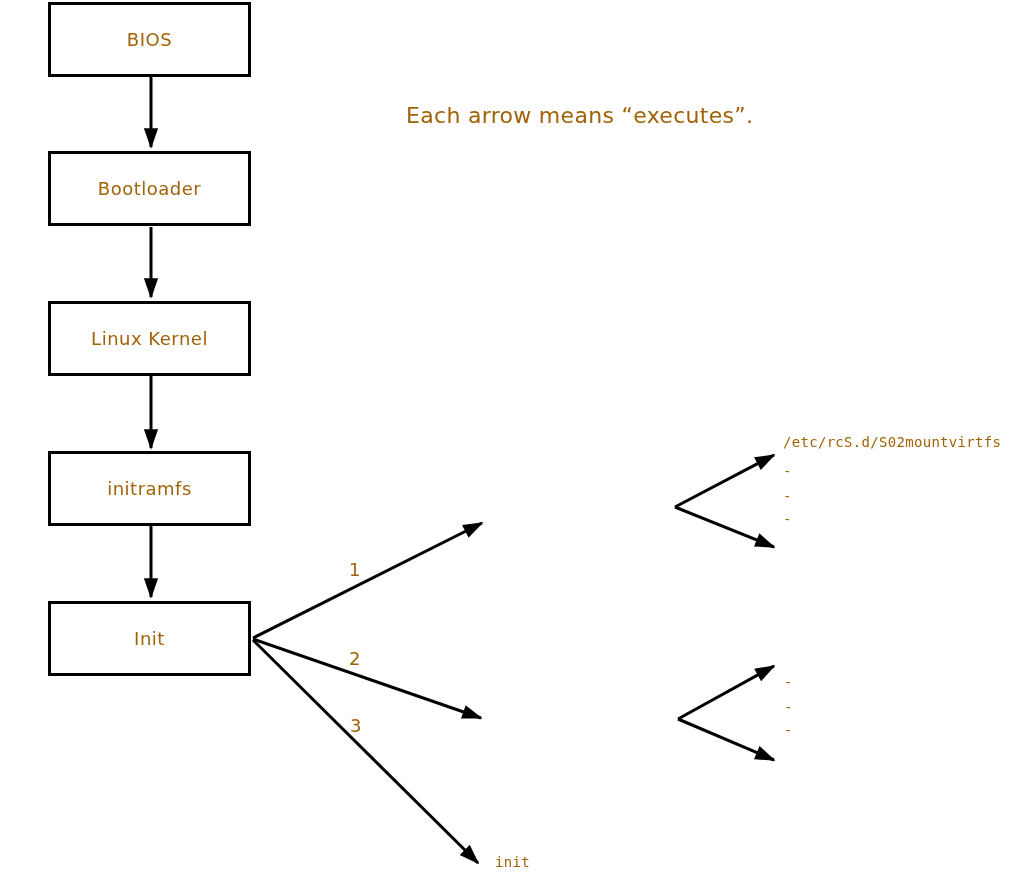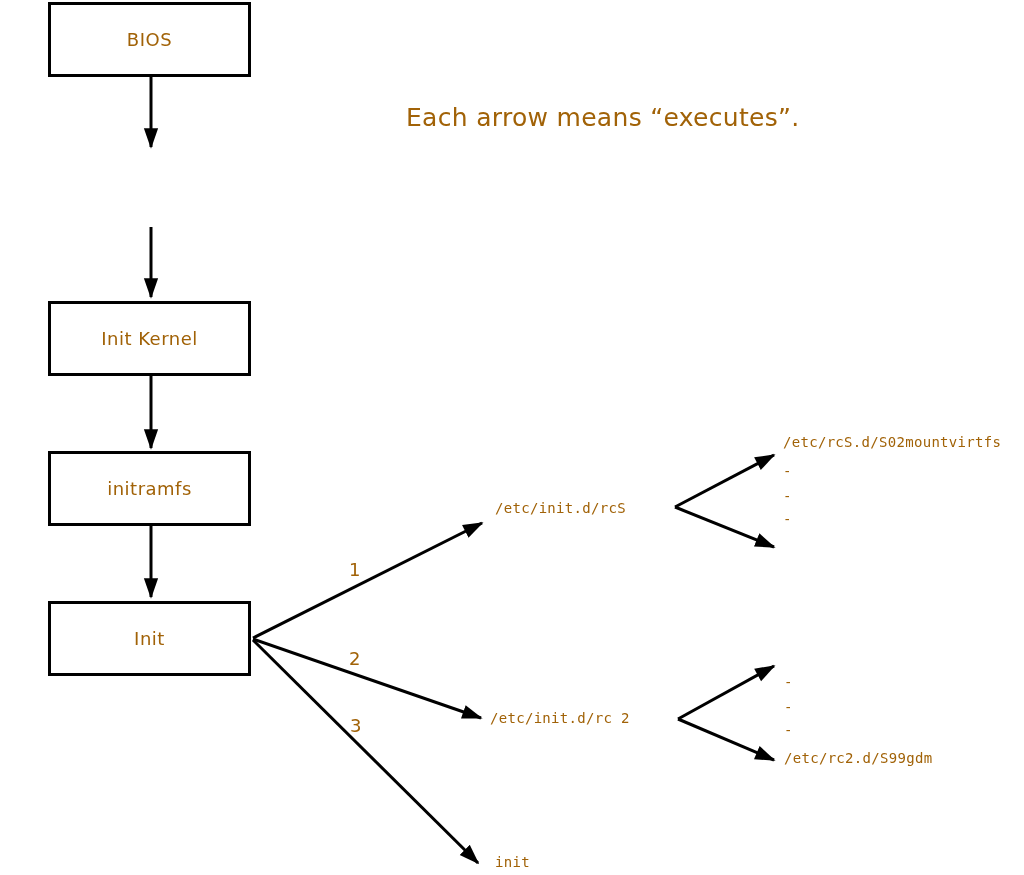--- a/index.html
+++ b/index.html
@@ -30,21 +30,21 @@
     display: flex;
     align-items: center;
     justify-content: center;
     font-size: 18px;
     letter-spacing: 0.5px;
   }
   .legend {
     position: absolute;
     left: 358px;
     top: 103px;
-    font-size: 25px;
+    font-size: 22px;
     letter-spacing: 0.3px;
     white-space: nowrap;
   }
   .num {
     position: absolute;
     font-size: 18px;
     line-height: 20px;
     white-space: nowrap;
   }
   .mono {
@@ -80,43 +80,43 @@
     <line x1="627" y1="507" x2="726" y2="455" marker-end="url(#ah)"></line>
     <line x1="627" y1="507" x2="726" y2="547" marker-end="url(#ah)"></line>
 
     <line x1="630" y1="719" x2="726" y2="666" marker-end="url(#ah)"></line>
     <line x1="630" y1="719" x2="726" y2="760" marker-end="url(#ah)"></line>
   </svg>
 
   <div class="box" style="top:2px">
       <span>BIOS</span>
     </div>
+  <div class="box" style="top:151px">
+      <span>Bootloader</span>
+    </div>
   <div class="box" style="top:301px">
-      <span>Init Kernel</span>
+      <span>Linux Kernel</span>
     </div>
   <div class="box" style="top:451px">
       <span>initramfs</span>
     </div>
   <div class="box" style="top:601px">
       <span>Init</span>
     </div>
 
   <div class="legend">Each arrow means “executes”.</div>
 
   <div class="num" style="left:301px;top:560px">1</div>
   <div class="num" style="left:301px;top:649px">2</div>
   <div class="num" style="left:302px;top:716px">3</div>
 
-  <div class="mono" style="left:447px;top:497px">/etc/init.d/rcS</div>
-  <div class="mono" style="left:442px;top:707px">/etc/init.d/rc 2</div>
   <div class="mono" style="left:447px;top:851px">init</div>
 
   <div class="mono" style="left:735px;top:431px">/etc/rcS.d/S02mountvirtfs</div>
   <div class="mono" style="left:735px;top:460px">-</div>
   <div class="mono" style="left:735px;top:485px">-</div>
   <div class="mono" style="left:735px;top:508px">-</div>
 
   <div class="mono" style="left:736px;top:671px">-</div>
   <div class="mono" style="left:736px;top:696px">-</div>
   <div class="mono" style="left:736px;top:719px">-</div>
-  <div class="mono" style="left:736px;top:747px">/etc/rc2.d/S99gdm</div>
 
 </div>
 
 </body></html>

